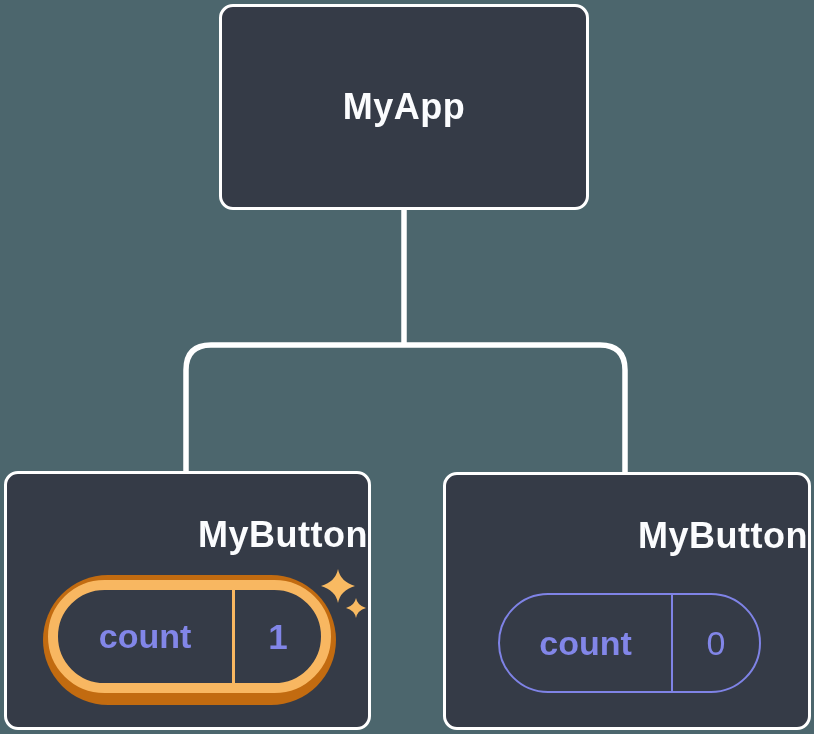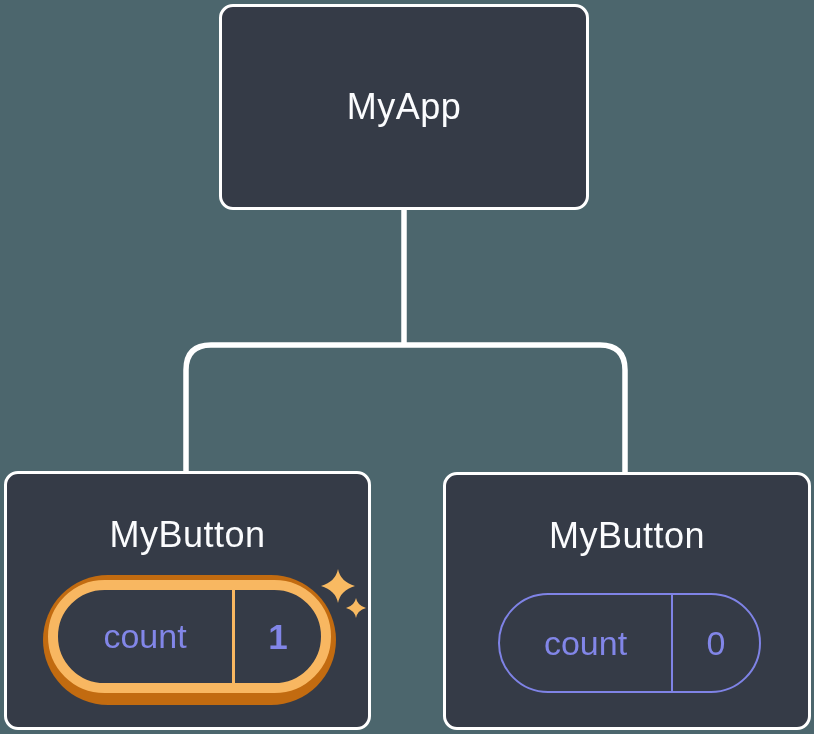--- a/index.html
+++ b/index.html
@@ -33,23 +33,23 @@
   .node-root {
     left: 219px; top: 4px; width: 370px; height: 206px;
     display: flex; align-items: center; justify-content: center;
   }
   .node-child-left  { left: 4px;   top: 471px; width: 367px; height: 259px; }
   .node-child-right { left: 443px; top: 472px; width: 368px; height: 258px; }
 
   .node-title {
     color: var(--node-text);
     font-size: 36px;
-    font-weight: 400;
+    font-weight: 700;
     letter-spacing: 0.5px;
-    text-align: center;
+    text-align: right;
   }
   .child-title { position: absolute; top: 40px; left: 0; width: 100%; }
 
   
   .pill-hl-wrap {
     position: absolute; left: 36px; top: 101px;
     width: 293px; height: 130px;
     background: var(--hl-orange-dark);
     border-radius: 999px;
     padding: 5px 5px 12px 5px;
@@ -72,21 +72,21 @@
     border: 2px solid var(--pill-purple-border);
     border-radius: 999px;
     display: flex; align-items: stretch;
     overflow: hidden;
   }
   .pill .pill-divider { width: 2px; background: var(--pill-purple-border); }
 
   .pill-key {
     flex: 1; display: flex; align-items: center; justify-content: center;
     color: var(--state-purple);
-    font-size: 34px; font-weight: 400;
+    font-size: 34px; font-weight: 700;
   }
   .pill-value {
     width: 86px; display: flex; align-items: center; justify-content: center;
     color: var(--state-purple);
     font-size: 34px; font-weight: 400;
   }
   .pill-value.bold { font-weight: 700; font-size: 35px; }
 
   .sparkles { position: absolute; left: 312px; top: 93px; z-index: 3; }
 </style>

